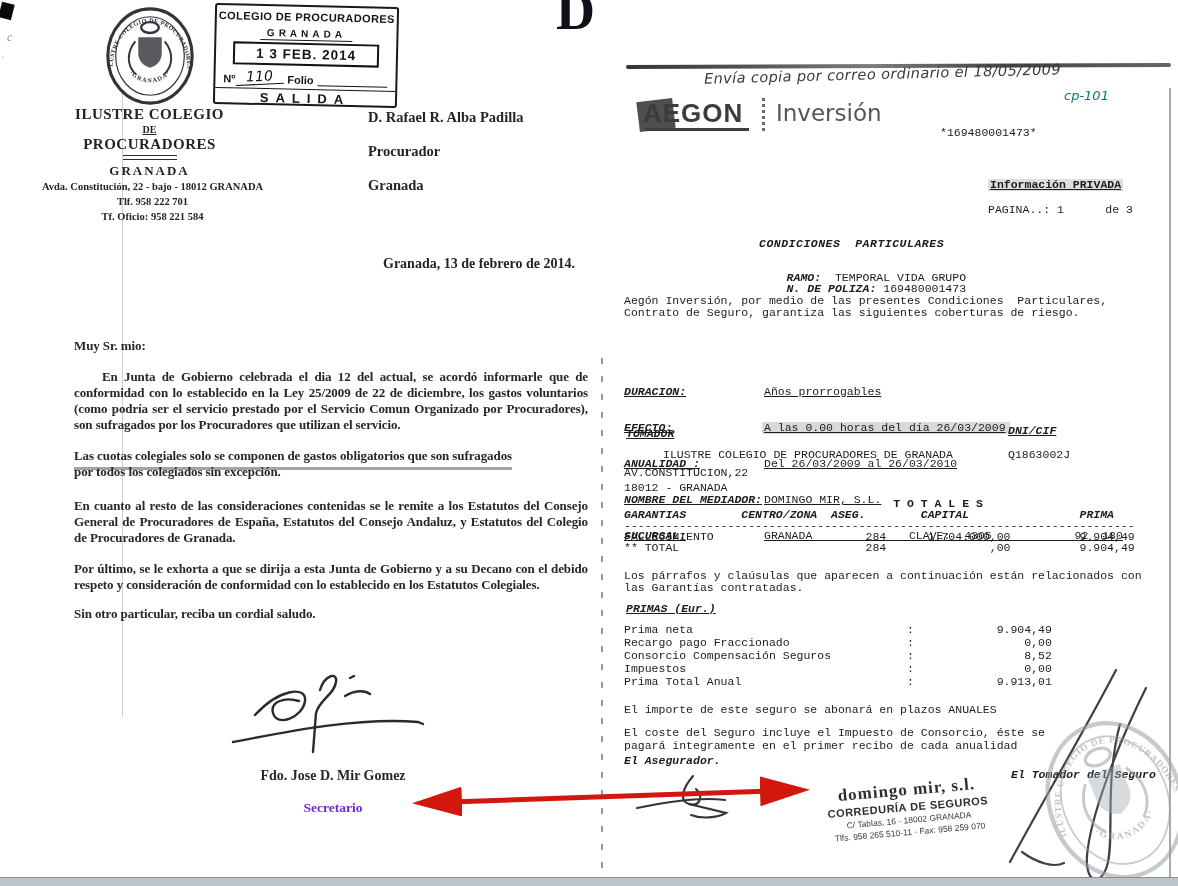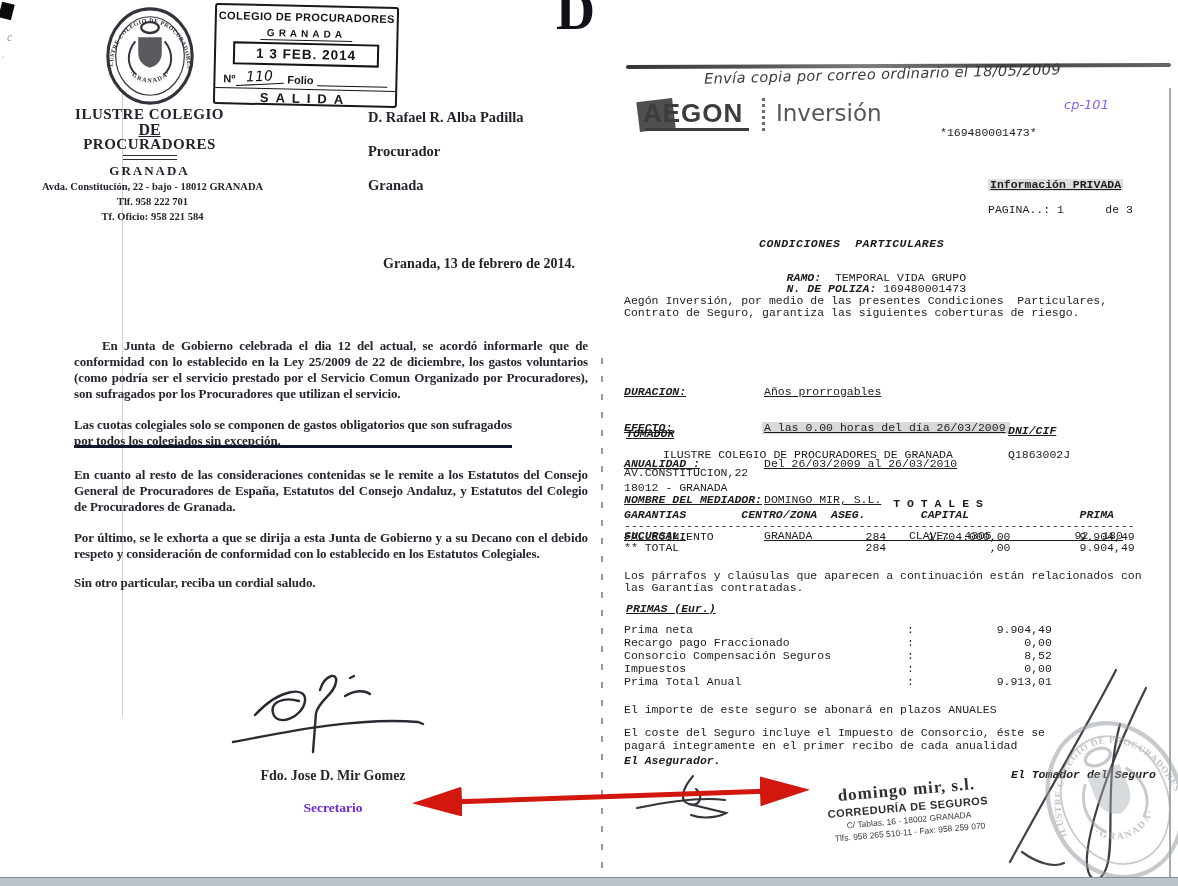--- a/index.html
+++ b/index.html
@@ -14,21 +14,21 @@
   
   .ldoc{left:0;top:0;width:600px;height:878px;color:#1e1e26;}
   .corner-blob{left:0;top:3px;width:13px;height:16px;background:#0b0b0b;transform:rotate(14deg);}
   .corner-c1{left:7px;top:30px;font:italic 12px "Liberation Serif",serif;color:#9a9a9a;}
   .corner-c2{left:1px;top:50px;font:12px "Liberation Serif",serif;color:#b5b5b5;}
   .fold-line{left:122px;top:92px;width:1px;height:625px;background:rgba(40,40,50,.22);}
 
   .org-block{left:52px;top:106px;width:195px;text-align:center;
              font-family:"Liberation Serif",serif;font-weight:bold;color:#23232b;}
   .org-l1,.org-l3{font-size:15px;letter-spacing:.5px;line-height:17px;}
-  .org-l2{font-size:16px;line-height:13px;text-decoration:underline;}
+  .org-l2{font-size:10px;line-height:13px;text-decoration:underline;}
   .org-rule{width:54px;height:3px;border-top:1.6px solid #2a2a32;border-bottom:1px solid #2a2a32;margin:2px auto 3px;}
   .org-city{font-size:13px;letter-spacing:2px;}
   .addr-block{left:15px;top:179px;width:275px;text-align:center;
               font:bold 10.5px/15px "Liberation Serif",serif;color:#23232b;}
 
   .seal-left{left:96px;top:5px;}
 
   .stamp{left:214px;top:5px;width:180px;height:97px;border:2.5px solid #191919;border-radius:3px;
          transform:rotate(1.3deg);background:rgba(255,255,255,.6);color:#141414;
          font-family:"Liberation Sans",sans-serif;text-align:center;}
@@ -41,21 +41,21 @@
   .stamp-salida{font-size:13px;font-weight:bold;letter-spacing:7px;border-top:1.5px solid #141414;margin-top:3px;padding-top:1px;}
 
   .recipient{left:368px;top:100px;font:bold 14.5px/34px "Liberation Serif",serif;color:#23232b;}
   .date-line{left:320px;top:256px;width:255px;text-align:right;font:bold 14px "Liberation Serif",serif;color:#23232b;}
 
   .letter-body{left:74px;top:338px;width:514px;font:bold 13px/16px "Liberation Serif",serif;
                color:#26262e;text-align:justify;letter-spacing:-.1px;}
   .letter-body p{margin:0 0 15px;}
   .salutation{margin-left:48px;margin-bottom:17px;}
   .indent{text-indent:28px;}
-  .uline{border-bottom:3px solid #0f172a;padding-bottom:13px;}
+  .uline{border-bottom:3px solid #a3a3a3;padding-bottom:4px;}
   .closing{margin-left:48px;}
 
   .sig-left{left:225px;top:668px;}
   .signer{left:228px;top:768px;width:210px;text-align:center;
           font:bold 14px "Liberation Serif",serif;color:#26262e;}
   .signer-title{left:228px;top:800px;width:210px;text-align:center;
           font:bold 13.5px "Liberation Serif",serif;color:#6d28d9;}
 
   
   .rdoc{left:596px;top:58px;width:582px;height:822px;color:#1c1c1c;}
@@ -63,21 +63,21 @@
   .gen-line{white-space:pre;}
   .bi{font-weight:bold;font-style:italic;}
   .top-streak{left:30px;top:6px;width:545px;height:4px;border-radius:2px;opacity:.85;
      background:linear-gradient(90deg,#111 0%,#3a3a3a 25%,#666 45%,#222 70%,#4a4a4a 100%);transform:rotate(-.2deg);}
   .right-edge{left:573px;top:30px;width:1.5px;height:790px;background:#a9a9a9;}
   .left-fold{left:5px;top:300px;width:2px;height:520px;opacity:.55;
      background:repeating-linear-gradient(180deg,#444 0 6px,transparent 6px 18px);}
 
   .handnote{left:108px;top:8px;font:italic 14.5px "DejaVu Sans",sans-serif;color:#3a3a3a;
             transform:rotate(-1.5deg);letter-spacing:.4px;}
-  .handcode{left:468px;top:39px;font:italic 13px "DejaVu Sans",sans-serif;color:#8b5cf6;}
+  .handcode{left:468px;top:30px;font:italic 13px "DejaVu Sans",sans-serif;color:#0f766e;}
 
   .aegon{left:18px;top:38px;width:280px;height:40px;margin-left:24px;}
   .aegon-sq{left:0;top:4px;width:36px;height:30px;background:#4f4f4f;transform:rotate(-7deg);}
   .aegon-txt{left:5px;top:2px;font:bold 26px "Liberation Sans",sans-serif;color:#3c3c3c;letter-spacing:1px;}
   .aegon-under{left:7px;top:32px;width:104px;height:2.5px;background:#3c3c3c;}
   .aegon-dots{left:124px;top:2px;height:33px;border-left:3px dotted #6a6a6a;}
   .aegon-div{left:138px;top:4px;font:23px "DejaVu Sans",sans-serif;color:#555;}
 
   .barcode-num{left:344px;top:69px;}
   .privacy{left:392px;top:121px;font-weight:bold;text-decoration:underline;background:#dedede;padding:0 2px;}
@@ -180,20 +180,21 @@
 
   <div class="abs recipient">
     <div>D. Rafael R. Alba Padilla</div>
     <div>Procurador</div>
     <div>Granada</div>
   </div>
 
   <div class="abs date-line">Granada, 13 de febrero de 2014.</div>
 
   <div class="abs letter-body">
+    <p class="salutation">Muy Sr. mio:</p>
     <p class="indent">En Junta de Gobierno celebrada el dia 12 del actual, se acordó informarle que de conformidad con lo establecido en la Ley 25/2009 de 22 de diciembre, los gastos voluntarios (como podría ser el servicio prestado por el Servicio Comun Organizado por Procuradores), son sufragados por los Procuradores que utilizan el servicio.</p>
     <p style="margin-bottom:18px">
       <span class="uline">Las cuotas colegiales solo se componen de gastos obligatorios que son sufragados</span>
       <span style="display:block">por todos los colegiados sin excepción.</span>
     </p>
     <p style="">En cuanto al resto de las consideraciones contenidas se le remite a los Estatutos del Consejo General de Procuradores de España, Estatutos del Consejo Andaluz, y Estatutos del Colegio de Procuradores de Granada.</p>
     <p style="margin-bottom:13px">Por último, se le exhorta a que se dirija a esta Junta de Gobierno y a su Decano con el debido respeto y consideración de conformidad con lo establecido en los Estatutos Colegiales.</p>
     <p class="closing">Sin otro particular, reciba un cordial saludo.</p>
   </div>
 

